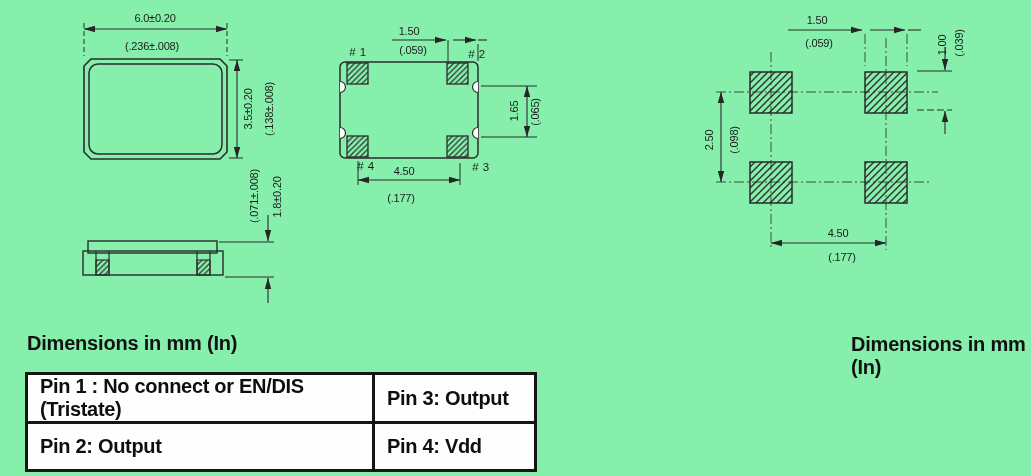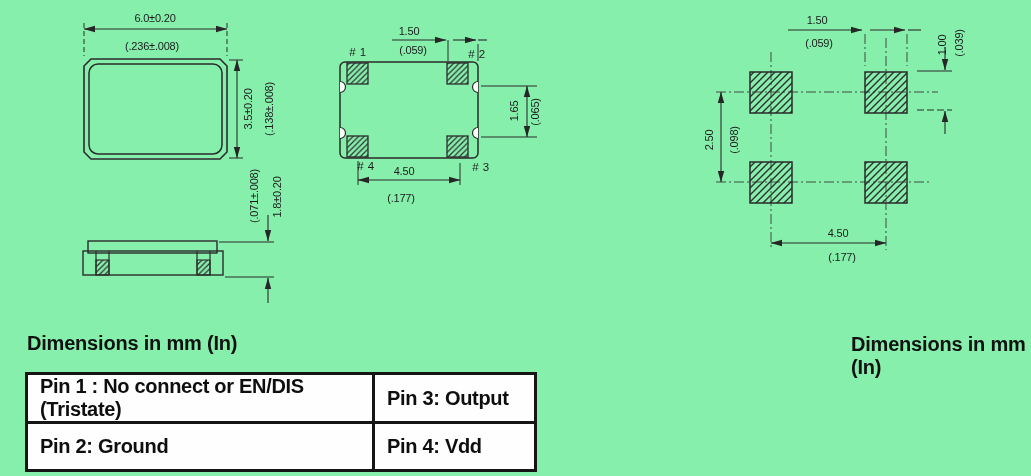--- a/index.html
+++ b/index.html
@@ -158,19 +158,19 @@
     <colgroup>
         <col class="c1">
         <col>
       </colgroup>
     <tbody>
         <tr>
       <td>Pin 1 : No connect or EN/DIS (Tristate)</td>
       <td>Pin 3: Output</td>
     </tr>
     <tr>
-      <td>Pin 2: Ground</td>
+      <td>Pin 2: Output</td>
       <td>Pin 4: Vdd</td>
     </tr>
   </tbody>
     </table>
 
 </div>
 
 </body></html>

